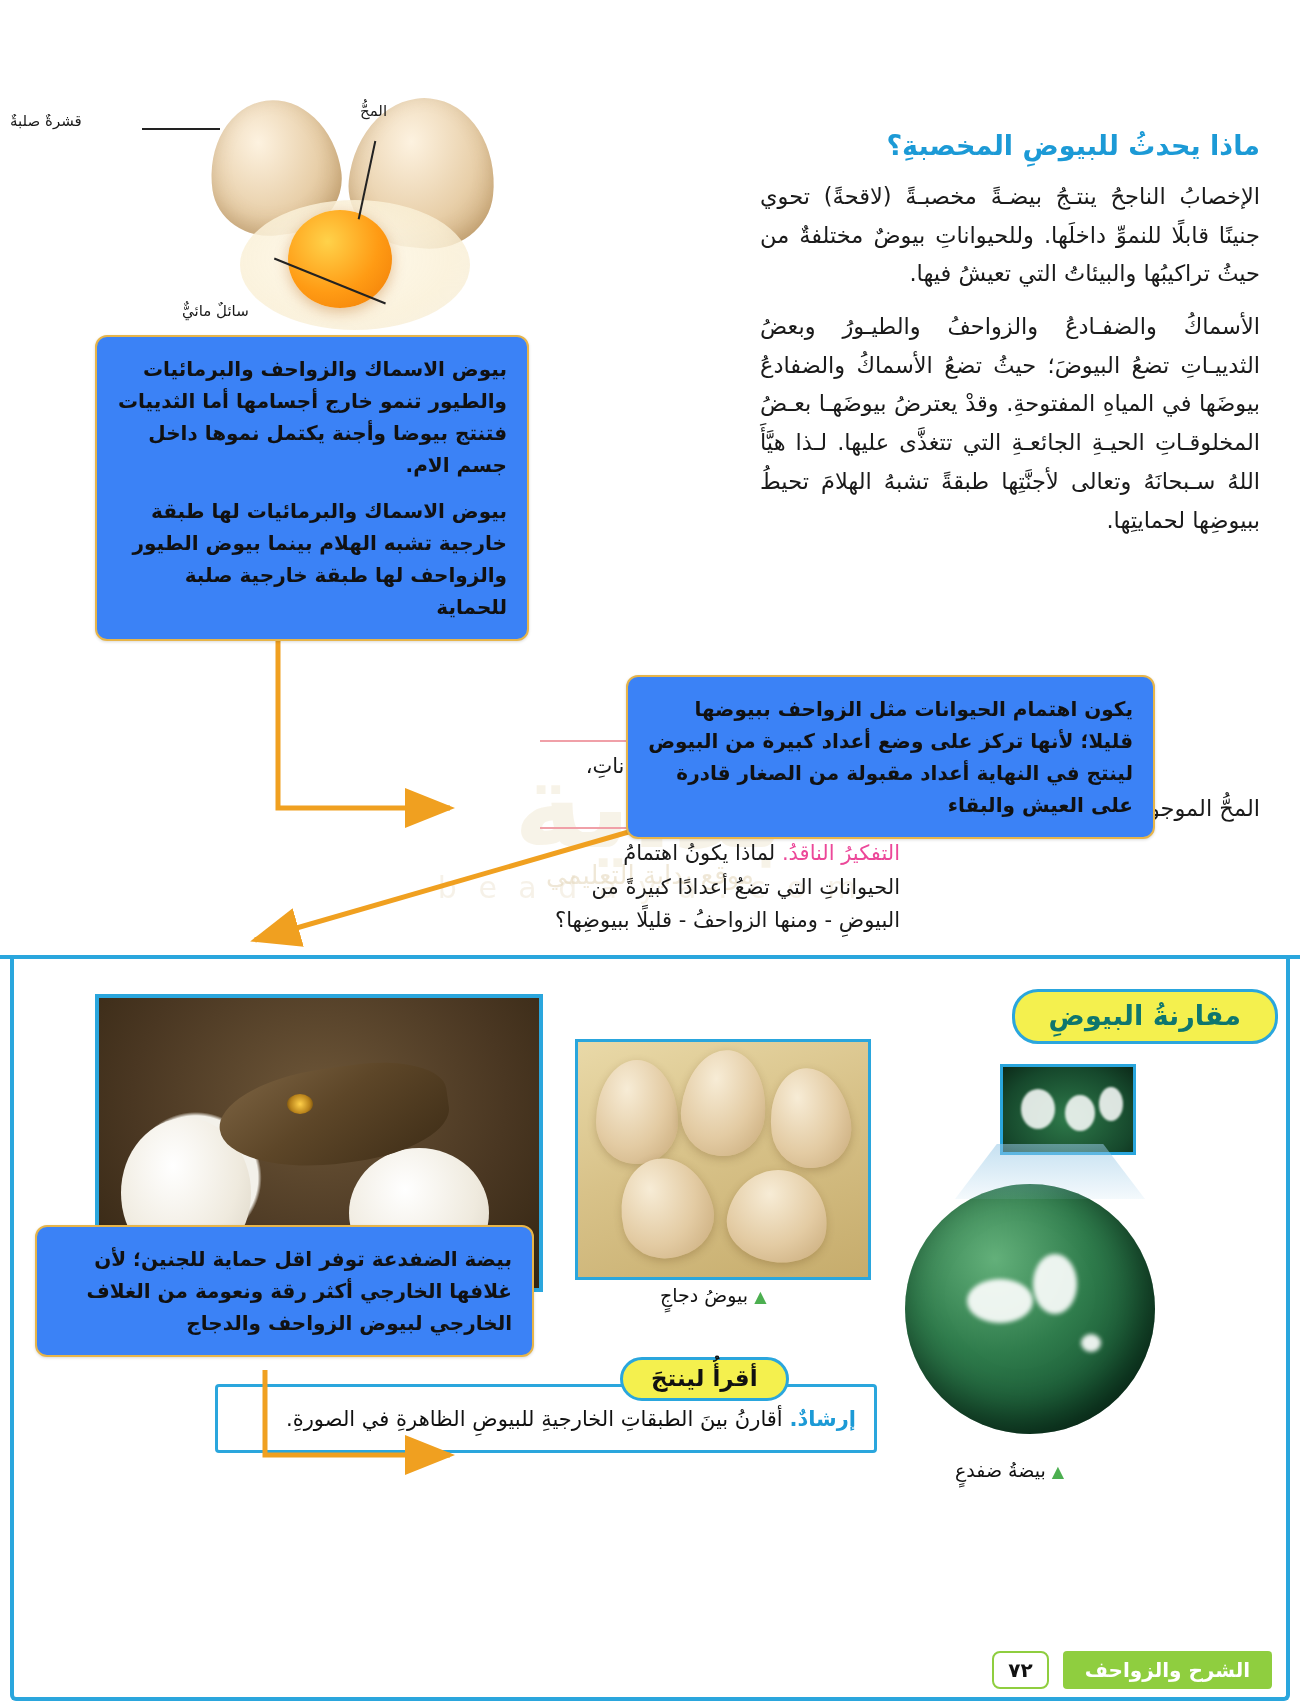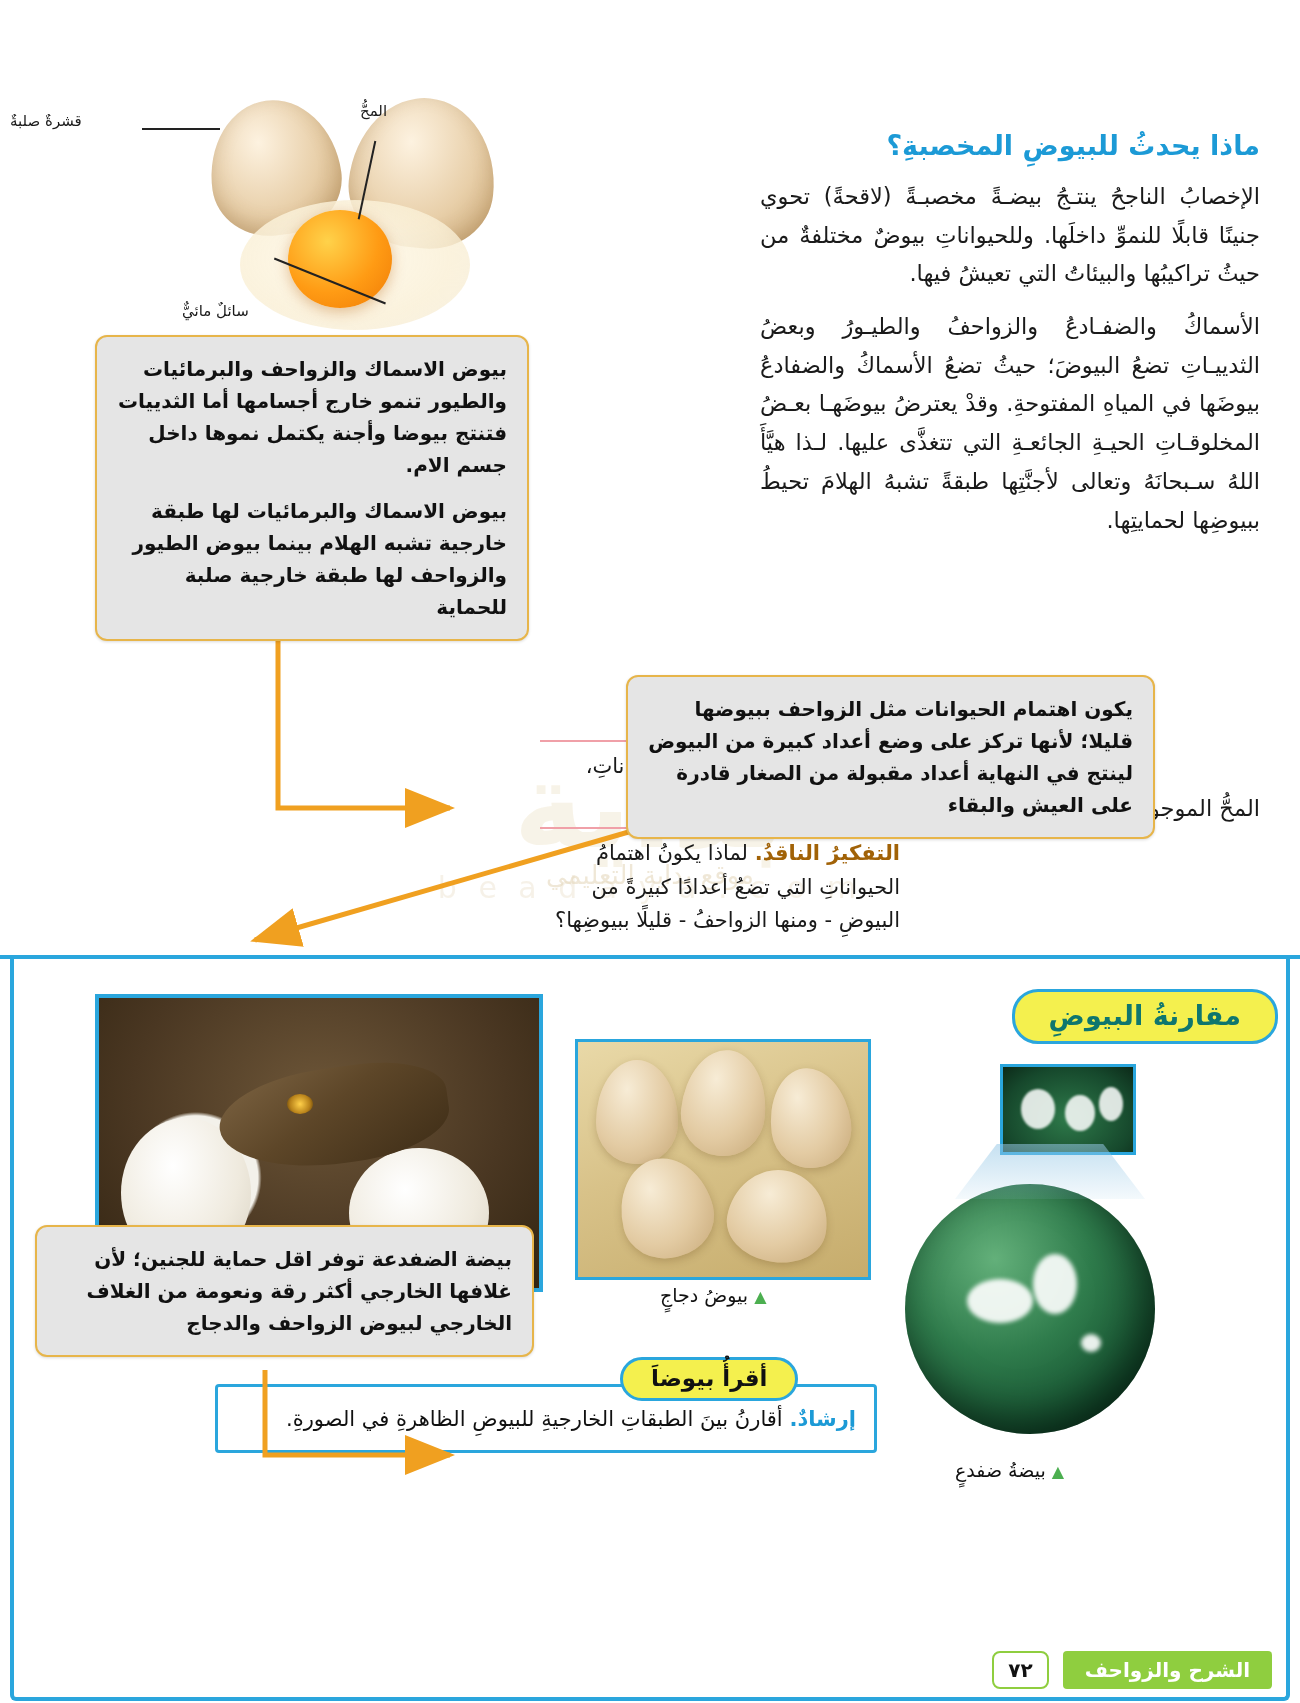--- a/index.html
+++ b/index.html
@@ -125,21 +125,21 @@
     position: absolute;
     font-size: 15px;
     color: #1a1a1a;
     direction: rtl;
     white-space: nowrap;
   }
 
   
   .callout {
     position: absolute;
-    background: #e5e5e5;
+    background: #3b82f6;
     border: 2px solid #e7b54a;
     border-radius: 12px;
     padding: 16px 20px;
     direction: rtl;
     text-align: right;
     font-size: 20px;
     line-height: 1.6;
     color: #111;
     font-weight: bold;
     z-index: 8;
@@ -200,21 +200,21 @@
   }
   .qline {
     border-top: 2px solid #f0a0a8;
     padding-top: 8px;
     margin-top: 10px;
     font-size: 21px;
     line-height: 1.6;
     color: #1a1a1a;
   }
   .q-key { color: #1c9ad6; font-weight: bold; }
-  .q-key-red { color: #a16207; font-weight: bold; }
+  .q-key-red { color: #ec4899; font-weight: normal; }
 
   
   .bottom {
     position: absolute;
     left: 0;
     top: 955px;
     width: 1300px;
     height: 748px;
     background: #fff;
     border-top: 4px solid #2aa6dd;
@@ -497,21 +497,21 @@
     <div class="frogegg-big">
       <div class="hl" style="left:62px; top:95px; width:66px; height:44px;"></div>
       <div class="hl" style="left:128px; top:70px; width:44px; height:60px;"></div>
       <div class="hl" style="left:176px; top:150px; width:20px; height:18px;"></div>
     </div>
     <div class="caption" style="left:955px; top:500px;">
       <span class="tri">▲</span>
       <span>بيضةُ ضفدعٍ</span>
     </div>
 
-    <div class="read-tab">أقرأُ بيوضاَ</div>
+    <div class="read-tab">أقرأُ لينتجَ</div>
     <div class="read-box">
       <p>
         <span class="read-key">إرشادٌ.</span>
         <span>أقارنُ بينَ الطبقاتِ الخارجيةِ للبيوضِ الظاهرةِ في الصورةِ.</span>
       </p>
     </div>
 
     <div class="footer">
       <div class="footer-label">الشرح والزواحف</div>
       <div class="footer-page">٧٢</div>

